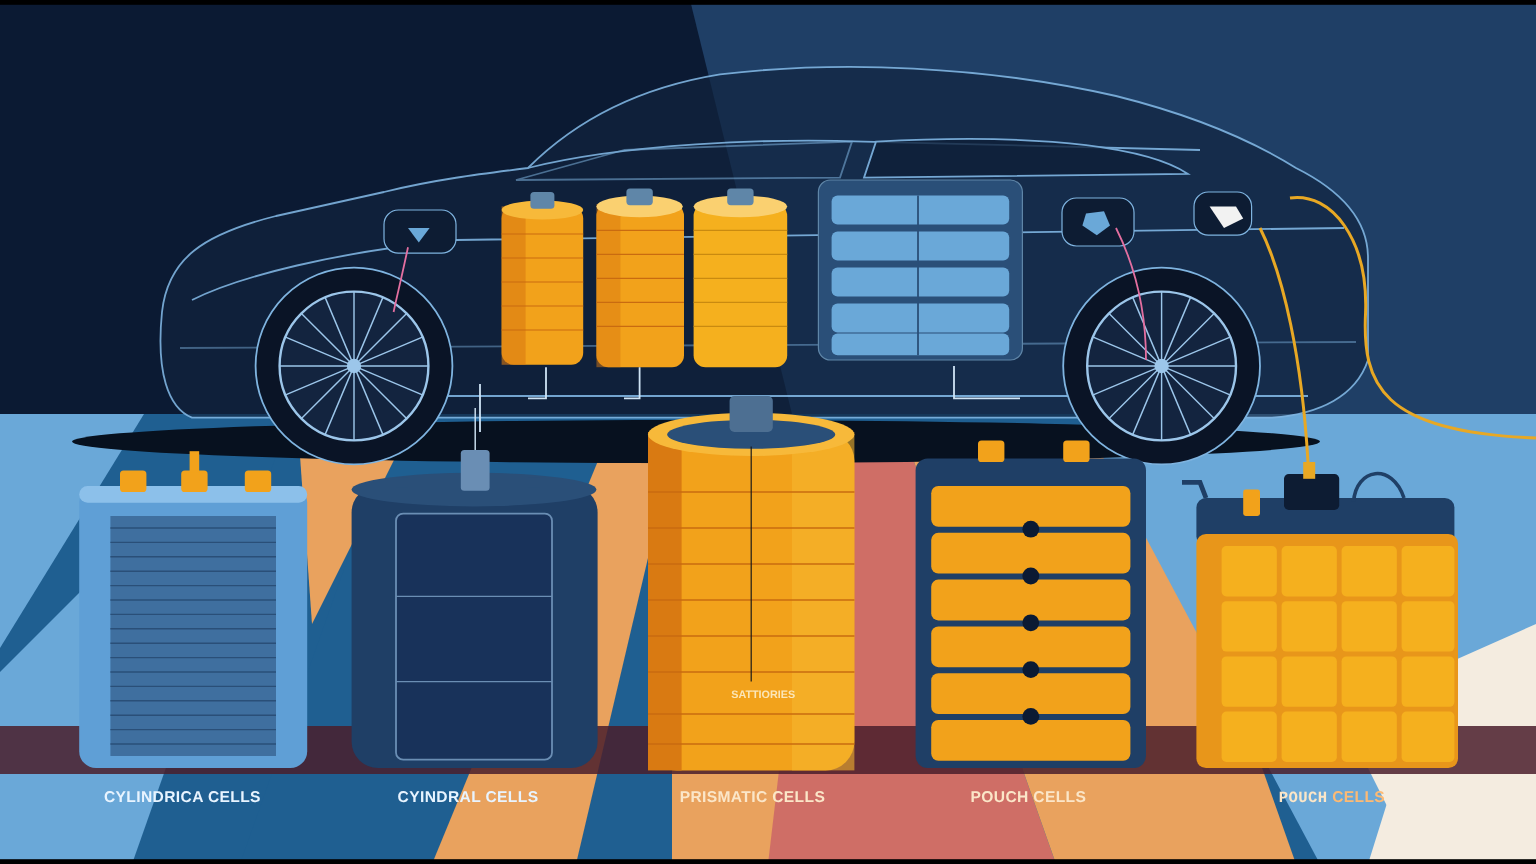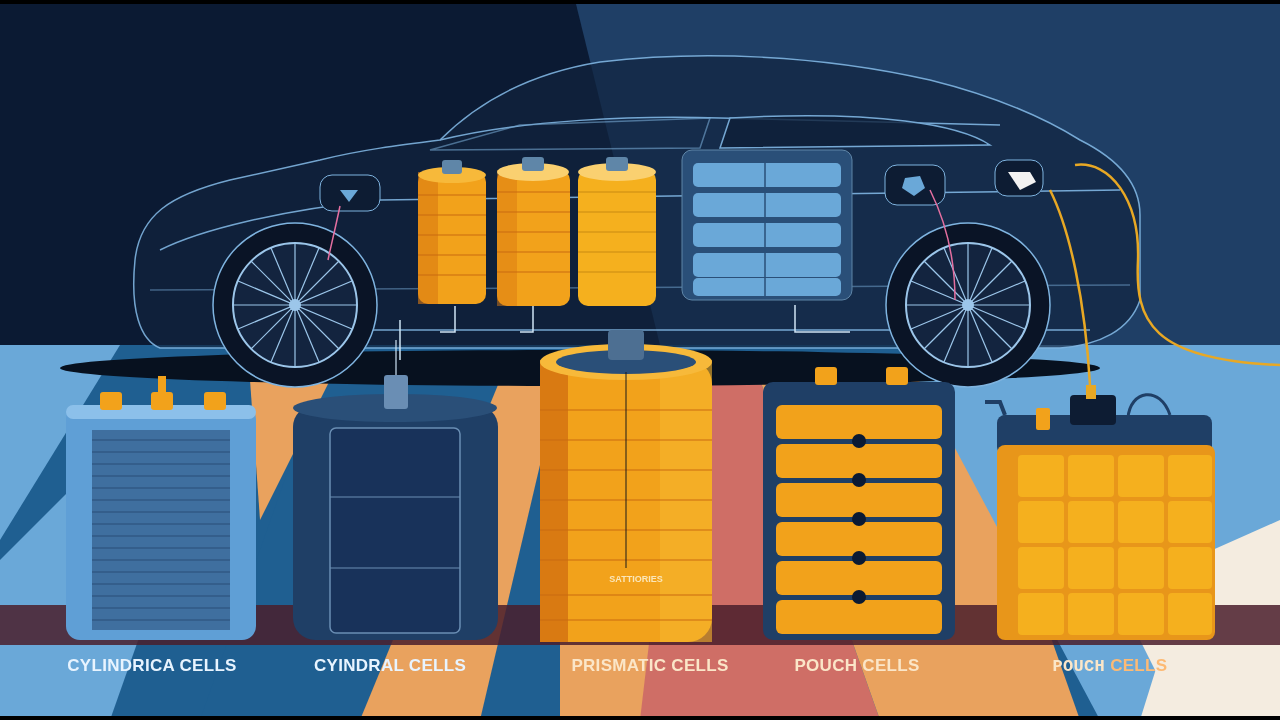--- a/index.html
+++ b/index.html
@@ -1,18 +1,18 @@
 <!DOCTYPE html>
 <html><head>
 <meta charset="utf-8">
 <style>
   html,body{margin:0;padding:0;background:#0b1a33;}
   body{width:1280px;height:720px;overflow:hidden;position:relative;font-family:"Liberation Sans",sans-serif;}
   #scene{position:absolute;left:0;top:0;width:1280px;height:720px;}
-  .label{position:absolute;top:656px;font-weight:bold;font-size:17px;letter-spacing:0.3px;white-space:nowrap;transform:translateX(-50%);}
+  .label{position:absolute;top:656px;font-weight:bold;font-size:13px;letter-spacing:0.3px;white-space:nowrap;transform:translateX(-50%);}
   .tiny-label{position:absolute;font-weight:bold;font-size:9px;color:#fbe6b8;transform:translateX(-50%);}
 </style>
 </head>
 <body>
 
 <svg id="scene" viewBox="0 0 1280 720" xmlns="http://www.w3.org/2000/svg">
 
   <rect x="0" y="0" width="1280" height="720" fill="#0b1a33"></rect>
   <polygon points="575,0 1280,0 1280,345 660,345" fill="#1f3f66"></polygon>
   <rect x="0" y="0" width="1280" height="4" fill="#000"></rect>
@@ -256,19 +256,19 @@
     <rect x="1036" y="408" width="14" height="22" rx="2" fill="#f2a21b"></rect>
     <rect x="1070" y="395" width="46" height="30" rx="4" fill="#0d1c33"></rect>
     <rect x="1086" y="385" width="10" height="14" fill="#e8a824"></rect>
     <path d="M985,402 L1000,402 L1005,415" stroke="#1f3f66" stroke-width="4" fill="none"></path>
     <path d="M1128,418 C1130,390 1160,385 1170,415" stroke="#1f3f66" stroke-width="3" fill="none"></path>
   </g>
 </svg>
 
 <div class="label" style="left:152px;color:#e8f4ff;">CYLINDRICA CELLS</div>
 <div class="label" style="left:390px;color:#e8f4ff;">CYINDRAL CELLS</div>
-<div class="label" style="left:627px;color:#fbe6c8;margin-left:23px;">PRISMATIC CELLS</div>
+<div class="label" style="left:627px;color:#fbe6c8;">PRISMATIC CELLS</div>
 <div class="label" style="left:857px;color:#fbe6c8;">POUCH CELLS</div>
 <div class="label" style="left:1110px;">
   <span style="color:#fbe6c8;font-family:Liberation Mono, monospace;">POUCH</span>
   <span style="color:#fdba74;">CELLS</span>
 </div>
 <div class="tiny-label" style="left:626px;top:574px;margin-left:10px;">SATTIORIES</div>
 
 </body></html>

